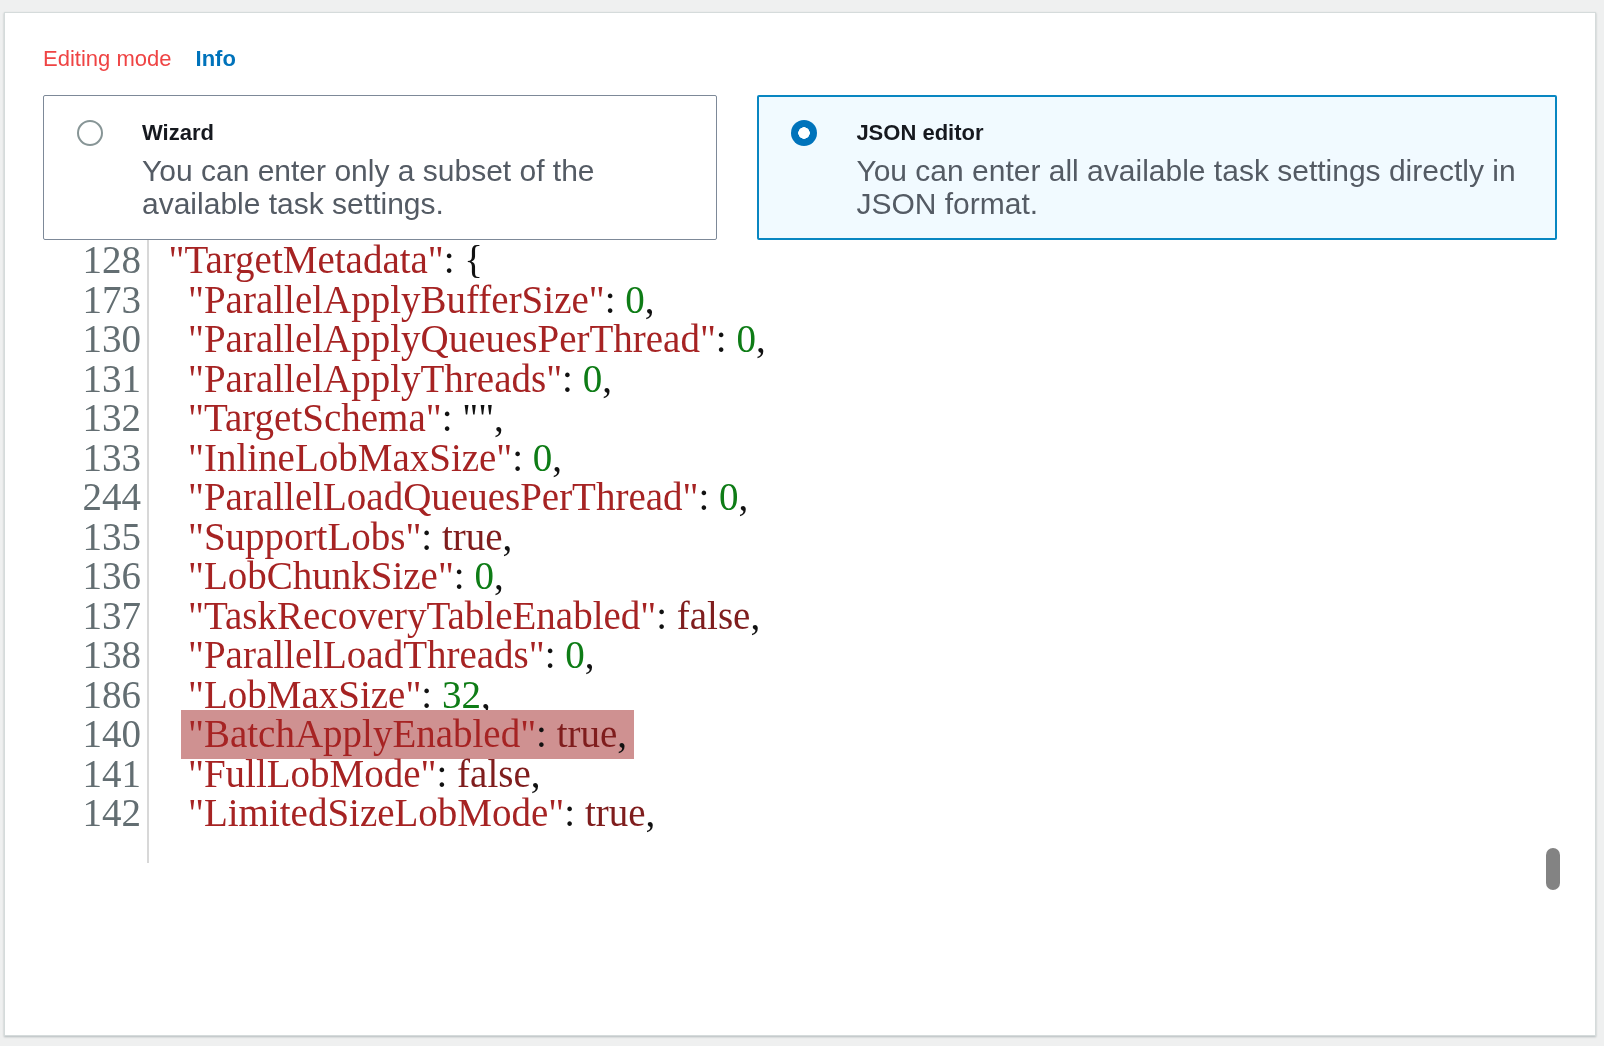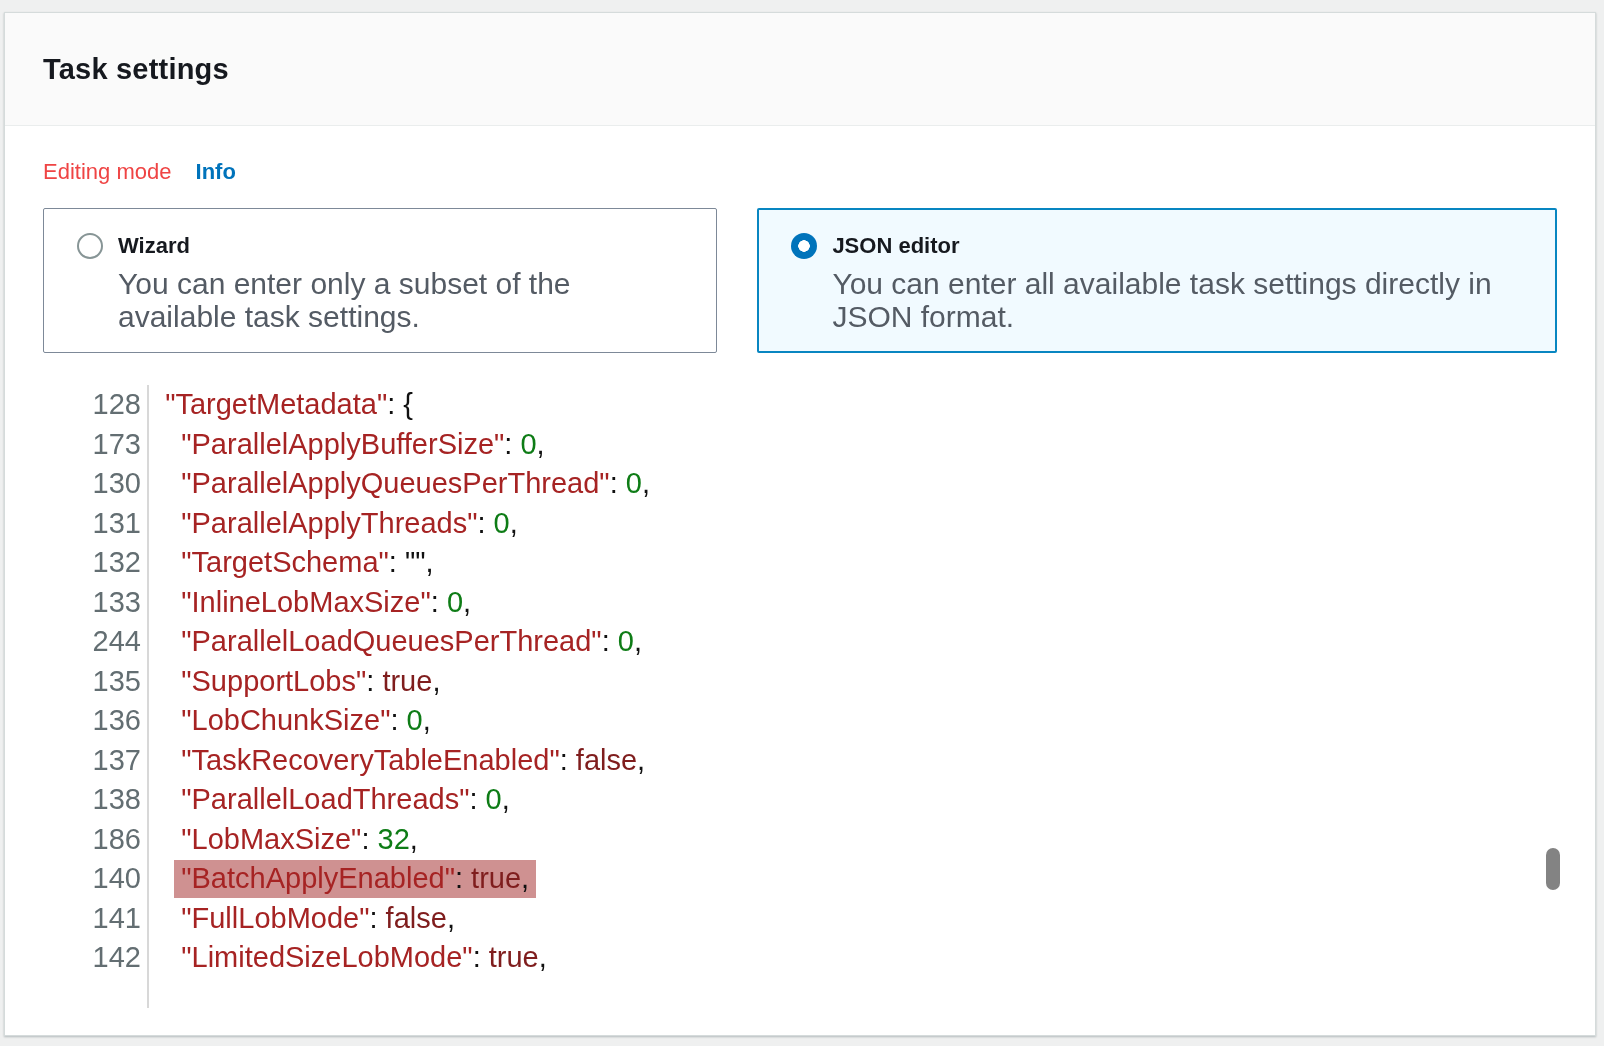--- a/index.html
+++ b/index.html
@@ -31,29 +31,29 @@
   .tiles { display:flex; gap:40px; margin-top:21px; }
   .tile {
     border:1px solid #7d8998; border-radius:2px; background:#ffffff;
     height:145px; padding:22px 28px 0 33px; cursor:pointer;
   }
   .tile.selected {
     border:2px solid #0886c1; background:#f1faff; padding:21px 27px 0 32px;
   }
   .tile-wizard { width:722px; }
   .tile-json { width:857px; }
-  .tile-inner { display:flex; align-items:flex-start; }
+  .tile-inner { display:flex; align-items:flex-start;gap:24px; }
   .radio { width:26px; height:26px; border-radius:50%; flex:0 0 auto; margin-top:2px; cursor:pointer; }
   .radio-off { border:2px solid #879596; background:#ffffff; }
   .radio-on  { background:radial-gradient(circle, #ffffff 0 5.5px, #0073bb 6px 100%); }
   .tile-text { margin-left:15px; }
   .tile-label { font-size:22px; font-weight:700; color:#16191f; line-height:30px; }
   .tile-desc { font-size:30px; color:#545b64; line-height:33px; margin-top:6px; max-width:660px; }
 
-  .editor { margin-top:32px; font-family:Liberation Sans, sans-serif; font-size:29px; }
+  .editor { font-family:Liberation Serif, serif; font-size:39px; }
   .code-line { display:flex; height:39.5px; line-height:39.5px; white-space:pre; }
   .gutter-num {
     flex:0 0 auto; width:106px; text-align:right; padding-right:6px;
     border-right:2px solid #d8d8d8; color:#636e72;
   }
   .code-text { padding-left:0; color:#111111; }
   .tok-key { color:#a62323; }
   .tok-num { color:#0e7c16; }
   .tok-bool { color:#7f1d1d; }
   .tok-punc { color:#111111; }
@@ -66,23 +66,20 @@
 
   .scrollbar-thumb {
     position:absolute; left:1541px; top:835px; width:14px; height:42px;
     background:#838383; border-radius:7px; cursor:pointer;
   }
 </style>
 </head>
 <body>
 
 <div class="card">
-  <div class="card-header">
-    <h2 class="card-title">Task settings</h2>
-  </div>
   <div class="card-body">
 
     <div class="field-label-row">
       <span class="field-label">Editing mode</span>
       <a class="info-link">Info</a>
     </div>
 
     <div class="tiles">
       <div class="tile tile-wizard">
         <div class="tile-inner">

